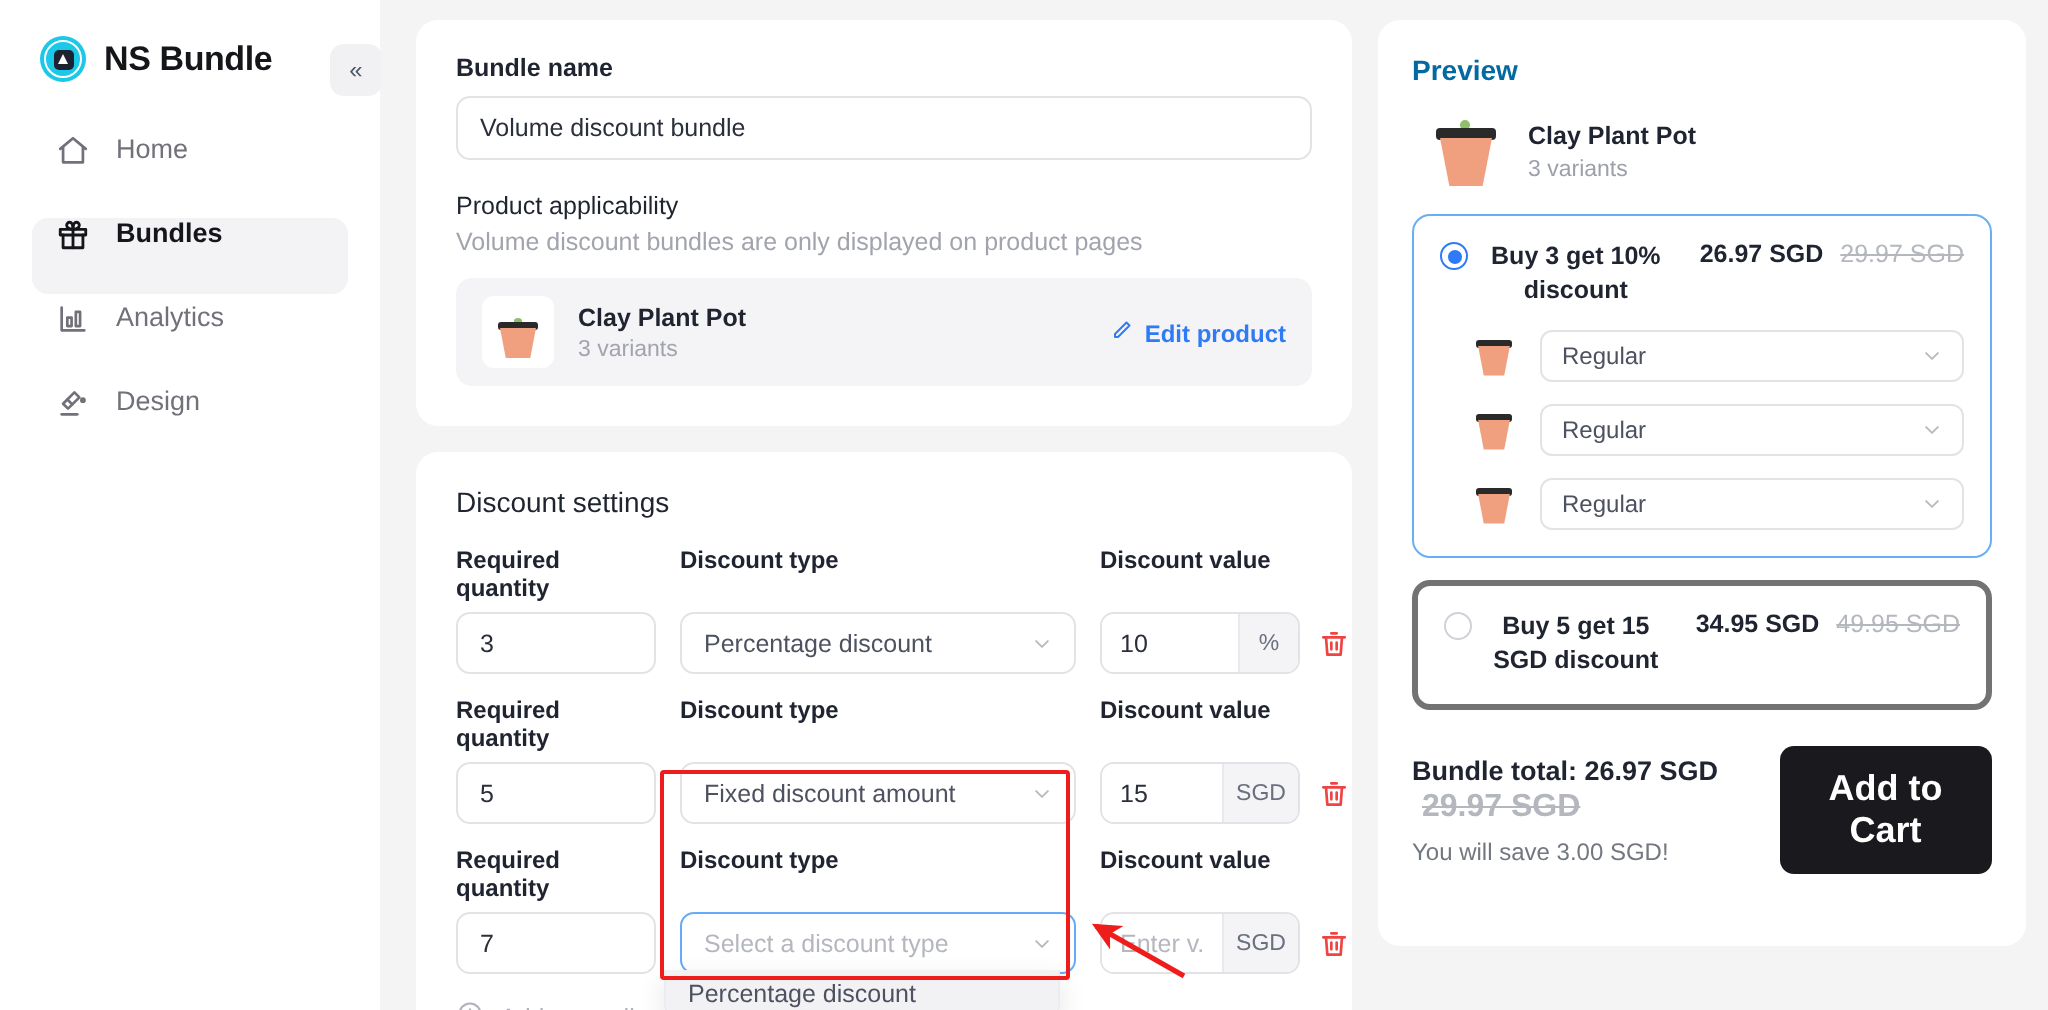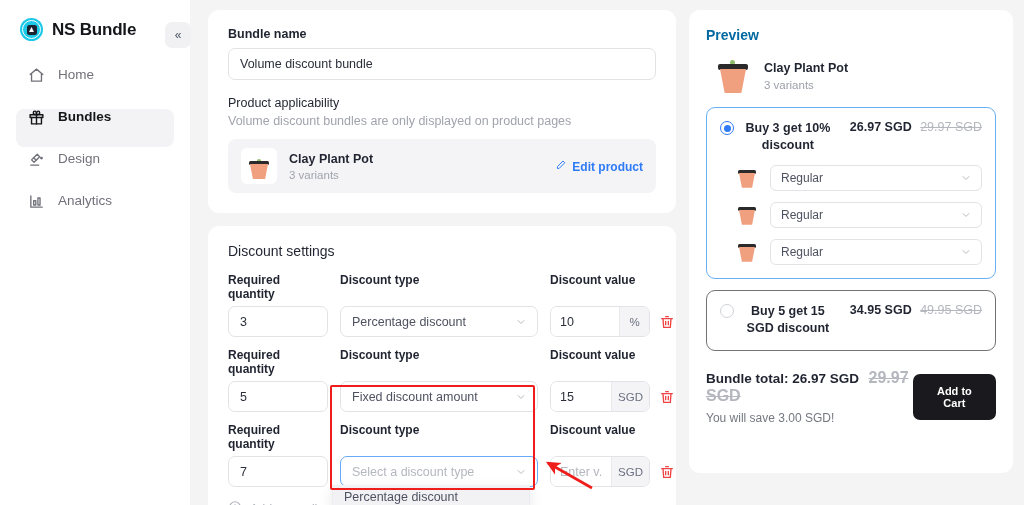--- a/index.html
+++ b/index.html
@@ -175,21 +175,21 @@
   .pot-lg .rim { position:absolute; top:6px; left:2px; width:30px; height:6px; border-radius:2px; background:#2a2a2a; }
   .pot-lg .body {
     position:absolute; top:11px; left:4px; width:26px; height:24px;
     background:#f0a07e; clip-path: polygon(0 0, 100% 0, 82% 100%, 18% 100%);
   }
   .pot-lg .sprout { position:absolute; top:2px; left:14px; width:5px; height:5px; background:#8fbf6a; border-radius:50%; }
   .pp-name { font-size: 12.5px; font-weight: bold; color: #1f2430; }
   .pp-meta { font-size: 11.5px; color: #9ca0aa; margin-top: 4px; }
 
   .offer {
-    border: 1px solid #737373; border-radius: 9px; padding: 12px 13px 13px 13px;
+    border: 3px solid #737373; border-radius: 9px; padding: 12px 13px 13px 13px;
     margin-bottom: 11px;
   }
   .offer.selected { border: 1.5px solid #68b0f5; }
   .offer-head { display: flex; align-items: flex-start; gap: 10px; }
   .radio {
     width: 14px; height: 14px; border-radius: 50%; border: 1.5px solid #cfd2d8;
     flex: 0 0 14px; margin-top: 1px; background: #fff; cursor: pointer;
     display: flex; align-items: center; justify-content: center;
   }
   .radio.on { border-color: #2f7bf6; }
@@ -211,21 +211,21 @@
     display: flex; align-items: center; padding: 0 10px;
     font-size: 12px; color: #4e5260; background: #fff; cursor: pointer;
   }
 
   .total-row { display: flex; align-items: center; margin-top: 18px; }
   .total-line1 { font-size: 13.5px; font-weight: bold; color: #1f2430; }
   .total-line2 { font-size: 12px; color: #73777f; margin-top: 6px; }
   .total-old { color: #b4b7be; text-decoration: line-through; font-weight: bold; margin-left: 5px; }
   .cart-btn {
     margin-left: auto; background: #1a1a1e; color: #fff; border: none;
-    border-radius: 7px; padding: 11px 16px; font-size: 11px; font-weight: bold;
+    border-radius: 7px; padding: 11px 16px; font-size: 18px; font-weight: bold;
     font-family: "Liberation Sans", sans-serif; cursor: pointer;
   }
 </style>
 </head>
 <body>
 
 <div class="app">
 
   <aside class="sidebar">
     <div class="brand">
@@ -254,37 +254,37 @@
               <path d="M12 8v13"></path>
               <path d="M12 8C10 8 7.5 7 7.5 5.2 7.5 4 8.4 3 9.6 3c2 0 2.4 3 2.4 5z"></path>
               <path d="M12 8c2 0 4.5-1 4.5-2.8C16.5 4 15.6 3 14.4 3 12.4 3 12 6 12 8z"></path>
             </svg>
         </span>
         <span>Bundles</span>
       </div>
       <div class="nav-item">
         <span class="nav-icon">
           <svg viewBox="0 0 24 24" fill="none" stroke="currentColor" stroke-width="1.9" stroke-linecap="round" stroke-linejoin="round">
+              <path d="M4 4v16h16"></path>
+              <rect x="8" y="11" width="3" height="6"></rect>
+              <rect x="14" y="7" width="3" height="10"></rect>
+            </svg>
+        </span>
+        <span>Analytics</span>
+      </div>
+      <div class="nav-item">
+        <span class="nav-icon">
+          <svg viewBox="0 0 24 24" fill="none" stroke="currentColor" stroke-width="1.9" stroke-linecap="round" stroke-linejoin="round">
               <path d="M4 20h11"></path>
               <path d="M13 4.5 8 9.5l3.5 3.5 5-5z"></path>
               <path d="M8 9.5 5 12.5l3.5 3.5 3-3"></path>
               <circle cx="19" cy="10" r="1.1" fill="currentColor"></circle>
             </svg>
         </span>
         <span>Design</span>
-      </div>
-      <div class="nav-item">
-        <span class="nav-icon">
-          <svg viewBox="0 0 24 24" fill="none" stroke="currentColor" stroke-width="1.9" stroke-linecap="round" stroke-linejoin="round">
-              <path d="M4 4v16h16"></path>
-              <rect x="8" y="11" width="3" height="6"></rect>
-              <rect x="14" y="7" width="3" height="10"></rect>
-            </svg>
-        </span>
-        <span>Analytics</span>
       </div>
     </nav>
   </aside>
 
   <div class="main">
 
     <div class="col-left">
 
       <section class="card card-bundle">
         <div class="field-label">Bundle name</div>

